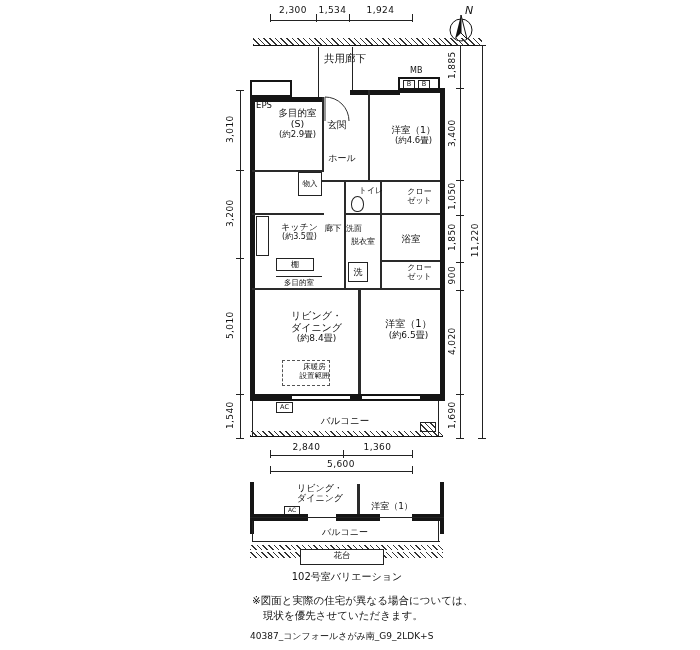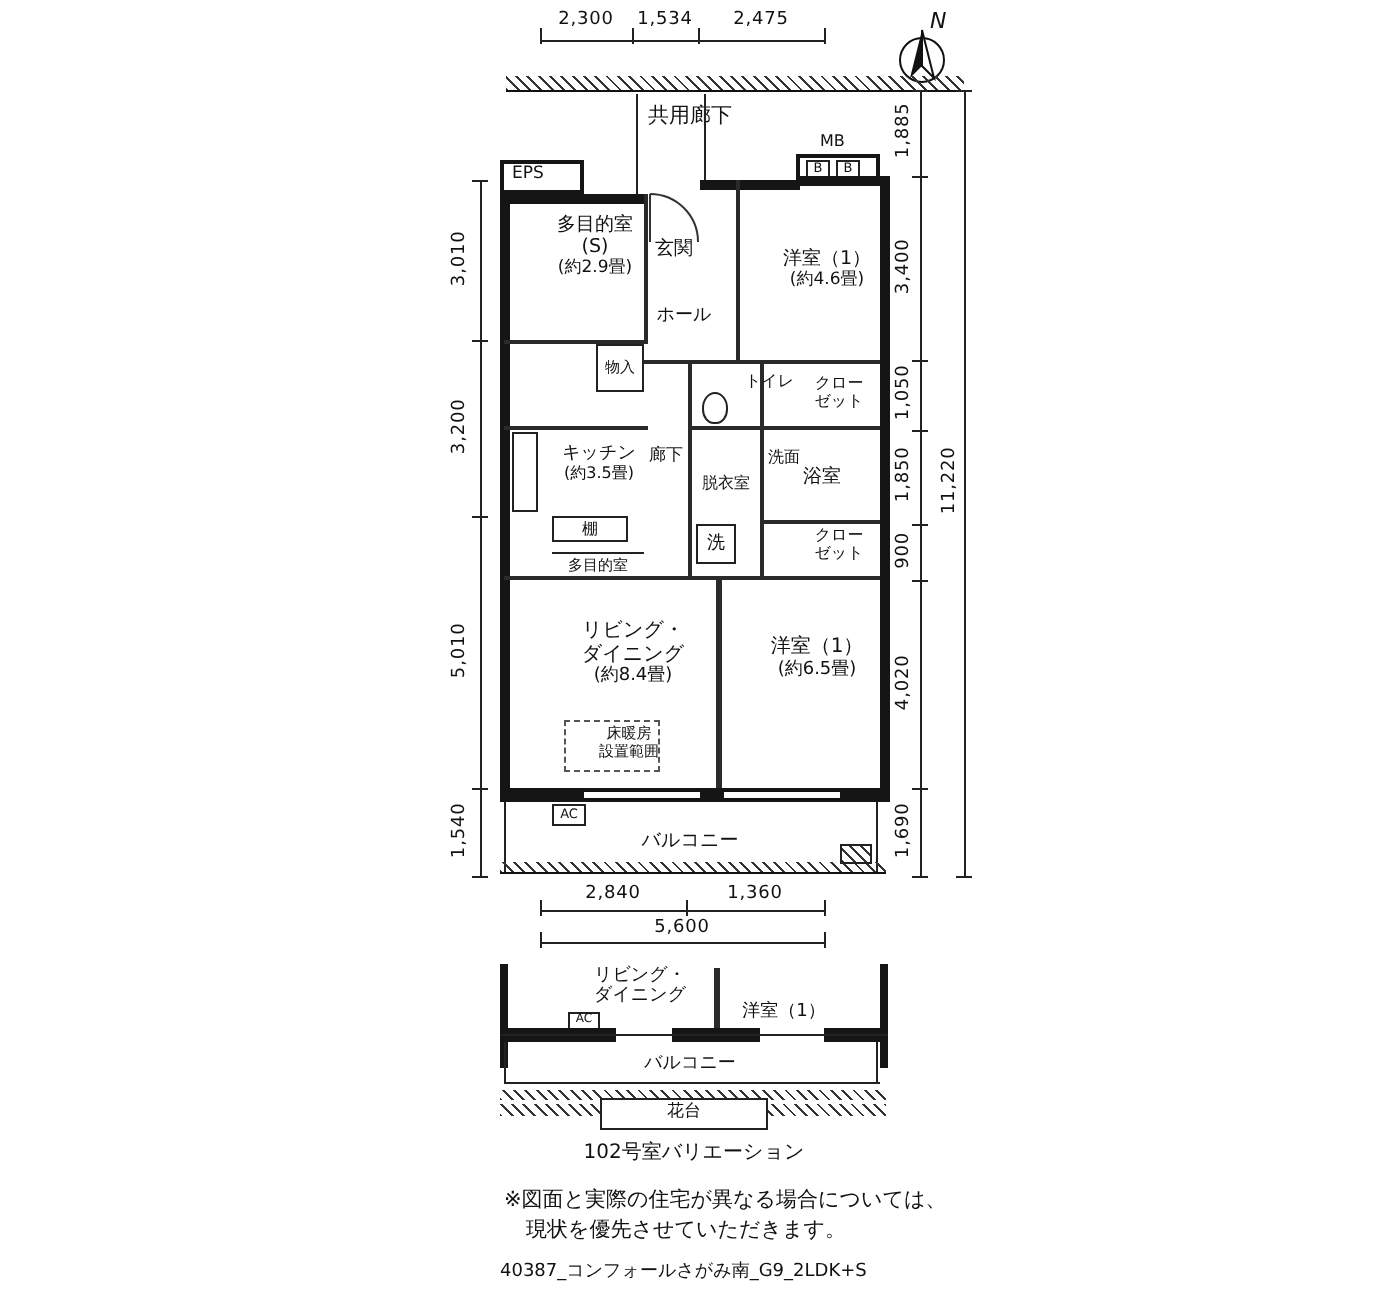--- a/index.html
+++ b/index.html
@@ -30,32 +30,32 @@
   <svg width="40" height="48" viewBox="0 0 40 48">
     <text x="22" y="12" font-size="11" font-style="italic" fill="#111">N</text>
     <circle cx="18" cy="28" r="11" fill="none" stroke="#111" stroke-width="1"></circle>
     <polygon points="18,13 12,37 18,31" fill="#111"></polygon>
     <polygon points="18,13 24,37 18,31" fill="#fff" stroke="#111" stroke-width="1"></polygon>
   </svg>
 </div>
 
 <span class="lbl dim ctr" style="left:270px;top:5px;width:46px;">2,300</span>
 <span class="lbl dim ctr" style="left:316px;top:5px;width:33px;">1,534</span>
-<span class="lbl dim ctr" style="left:349px;top:5px;width:63px;">2,475</span>
+<span class="lbl dim ctr" style="left:349px;top:5px;width:63px;">1,924</span>
 <div class="hline" style="left:270px;top:20px;width:142px;"></div>
 <div class="tickv" style="left:270px;top:14px;"></div>
 <div class="tickv" style="left:316px;top:14px;"></div>
 <div class="tickv" style="left:349px;top:14px;"></div>
 <div class="tickv" style="left:412px;top:14px;"></div>
 
 <div class="hatch" style="left:253px;top:38px;width:229px;height:8px;border-bottom:1px solid #111;"></div>
 <span class="lbl ctr" style="left:295px;top:52px;width:100px;font-size:10.5px;">共用廊下</span>
 
 <div class="box2" style="left:250px;top:80px;width:42px;height:17px;"></div>
-<span class="lbl ctr" style="left:250px;top:83px;width:28px;font-size:8.5px;">EPS</span>
+<span class="lbl ctr" style="left:250px;top:101px;width:28px;font-size:8.5px;">EPS</span>
 
 <div class="vline" style="left:318px;top:47px;height:50px;"></div>
 <div class="vline" style="left:352px;top:47px;height:43px;"></div>
 
 <span class="lbl" style="left:410px;top:66px;font-size:8px;">MB</span>
 <div class="box2" style="left:398px;top:77px;width:42px;height:16px;"></div>
 <div class="box" style="left:403px;top:80px;width:12px;height:10px;"></div>
 <span class="lbl ctr" style="left:403px;top:81px;width:12px;font-size:6.5px;">B</span>
 <div class="box" style="left:418px;top:80px;width:12px;height:10px;"></div>
 <span class="lbl ctr" style="left:418px;top:81px;width:12px;font-size:6.5px;">B</span>
@@ -105,31 +105,31 @@
   <span>多目的室</span>
   <span>(S)</span>
   <span style="font-size:8.5px;">(約2.9畳)</span>
 </div>
 <span class="lbl ctr" style="left:322px;top:120px;width:30px;font-size:9.5px;">玄関</span>
 <span class="lbl ctr" style="left:324px;top:153px;width:36px;font-size:9px;">ホール</span>
 <div class="lbl ctr stack" style="left:372px;top:125px;width:66px;font-size:9.5px;">
   <span>洋室（1）</span>
   <span style="font-size:8.5px;">(約4.6畳)</span>
 </div>
-<span class="lbl ctr" style="left:345px;top:186px;width:52px;font-size:8px;text-align:right;">トイレ</span>
+<span class="lbl ctr" style="left:345px;top:186px;width:52px;font-size:8px;">トイレ</span>
 <div class="lbl ctr stack" style="left:384px;top:187px;width:54px;font-size:8px;">
   <span>クロー</span>
   <span>ゼット</span>
 </div>
 <div class="lbl ctr stack" style="left:262px;top:222px;width:58px;font-size:9px;">
   <span>キッチン</span>
   <span style="font-size:8px;">(約3.5畳)</span>
 </div>
 <span class="lbl ctr" style="left:322px;top:224px;width:22px;font-size:8.5px;">廊下</span>
-<span class="lbl ctr" style="left:346px;top:224px;width:16px;font-size:8px;padding-left:38px;">洗面</span>
+<span class="lbl ctr" style="left:346px;top:224px;width:16px;font-size:8px;">洗面</span>
 <span class="lbl ctr" style="left:346px;top:237px;width:34px;font-size:8px;">脱衣室</span>
 <span class="lbl ctr" style="left:384px;top:234px;width:54px;font-size:9.5px;">浴室</span>
 <div class="lbl ctr stack" style="left:384px;top:263px;width:54px;font-size:8px;">
   <span>クロー</span>
   <span>ゼット</span>
 </div>
 <div class="lbl ctr stack" style="left:258px;top:310px;width:100px;font-size:10px;">
   <span>リビング・</span>
   <span>ダイニング</span>
   <span style="font-size:9px;">(約8.4畳)</span>

